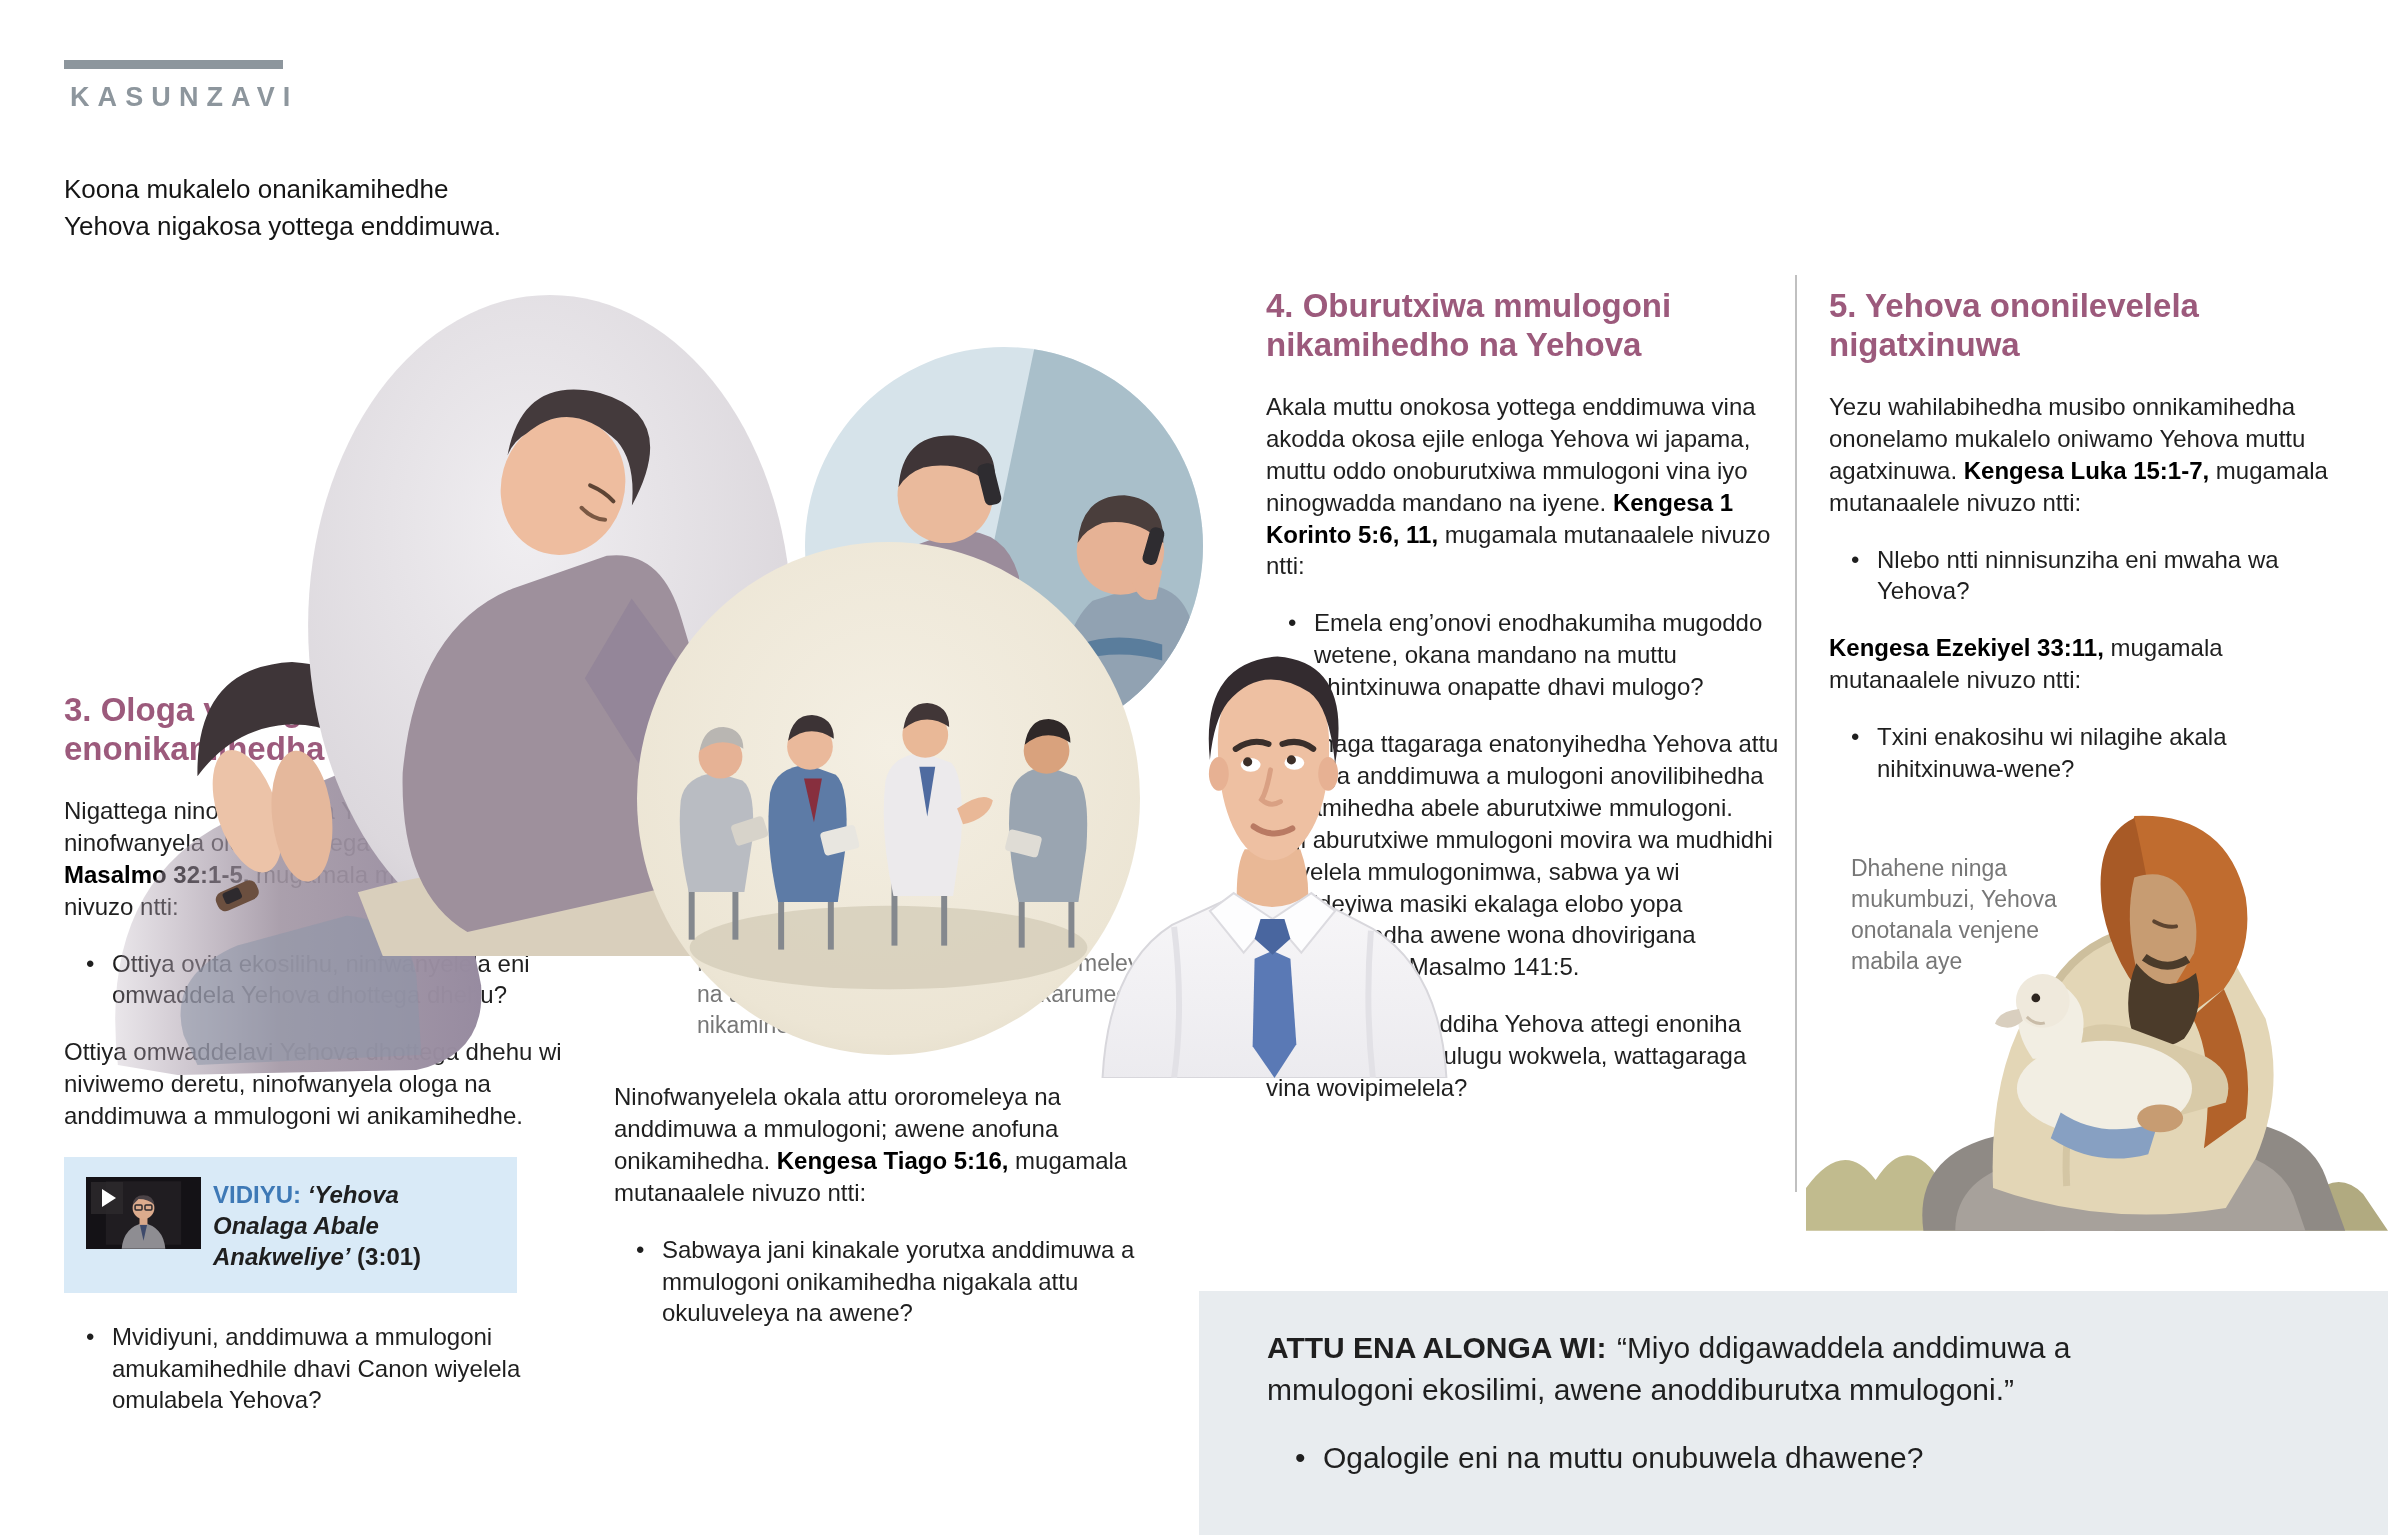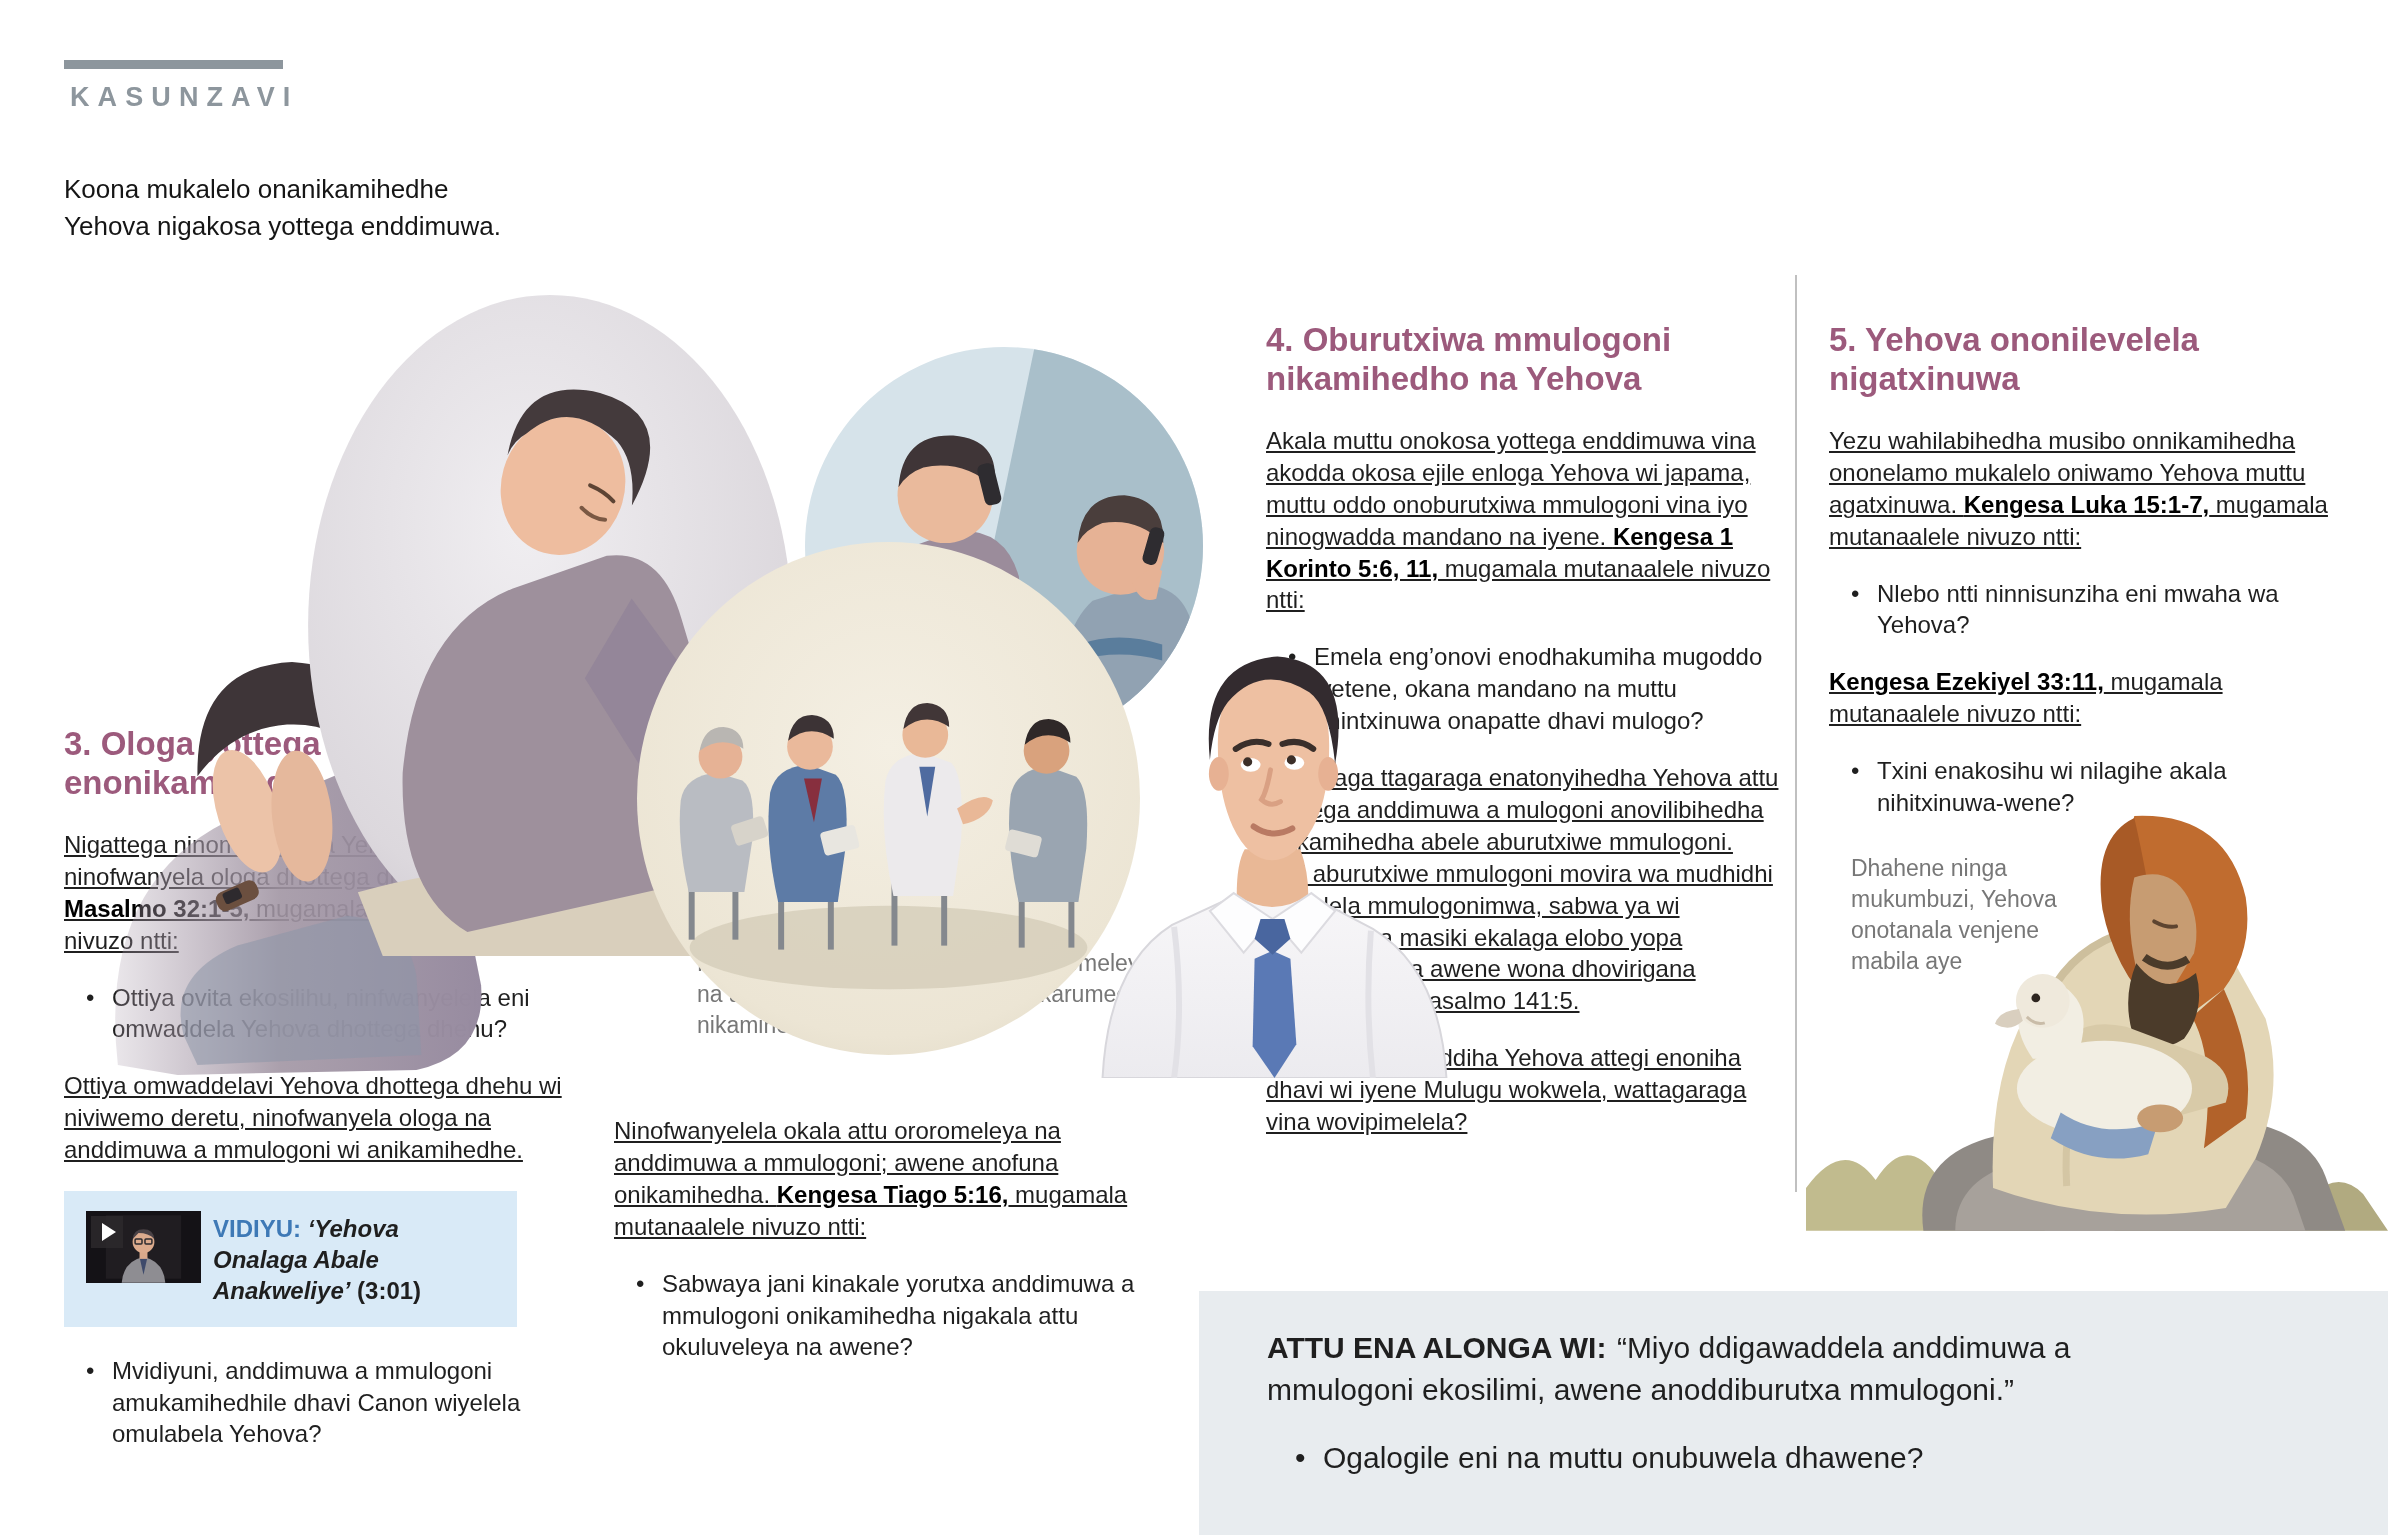--- a/index.html
+++ b/index.html
@@ -8,28 +8,28 @@
     background:#ffffff; color:#1f1f1f;
     font-family:"Liberation Sans", sans-serif;
   }
   
   .kicker-bar{position:absolute; left:64px; top:60px; width:219px; height:9px; background:#8d969d;}
   .kicker{position:absolute; left:70px; top:82px; font-size:27px; font-weight:bold;
           letter-spacing:0.30em; color:#8d969d;}
   .intro{position:absolute; left:64px; top:145px; width:468px; font-size:26px; line-height:1.42; color:#151515;}
 
   
-  .col{position:absolute; font-size:24px; line-height:1.33; color:#1f1f1f;margin-top:34px;}
+  .col{position:absolute; font-size:24px; line-height:1.33; color:#1f1f1f;}
   .col-left{left:64px;  top:691px;  width:504px;}
   .col-mid {left:614px; top:1081px; width:529px;}
   .col-4   {left:1266px;top:287px;  width:513px;}
   .col-5   {left:1829px;top:287px;  width:509px;}
 
   h2.sec{font-size:33px; line-height:1.18; color:#9c5a7c; margin:0 0 26px 0; font-weight:bold;}
-  p.body{margin:0 0 25px 0;text-decoration:underline;}
+  p.body{margin:0 0 25px 0;}
   .ref{color:#000000; font-weight:bold; text-decoration:none; cursor:pointer;}
   .bullet{display:flex; margin:2px 0 25px 0;}
   .bullet .dot{flex:0 0 26px; margin-left:22px; width:26px;}
   .bullet .btext{flex:1;}
 
   
   .video-box{display:flex; align-items:flex-start; gap:12px; background:#d9eaf7;
              padding:20px 22px; margin:4px 0 28px 0; width:453px; box-sizing:border-box;}
   .thumb{position:relative; width:115px; height:72px; flex:0 0 115px; background:#141216;}
   .thumb svg{display:block; width:100%; height:100%;}

